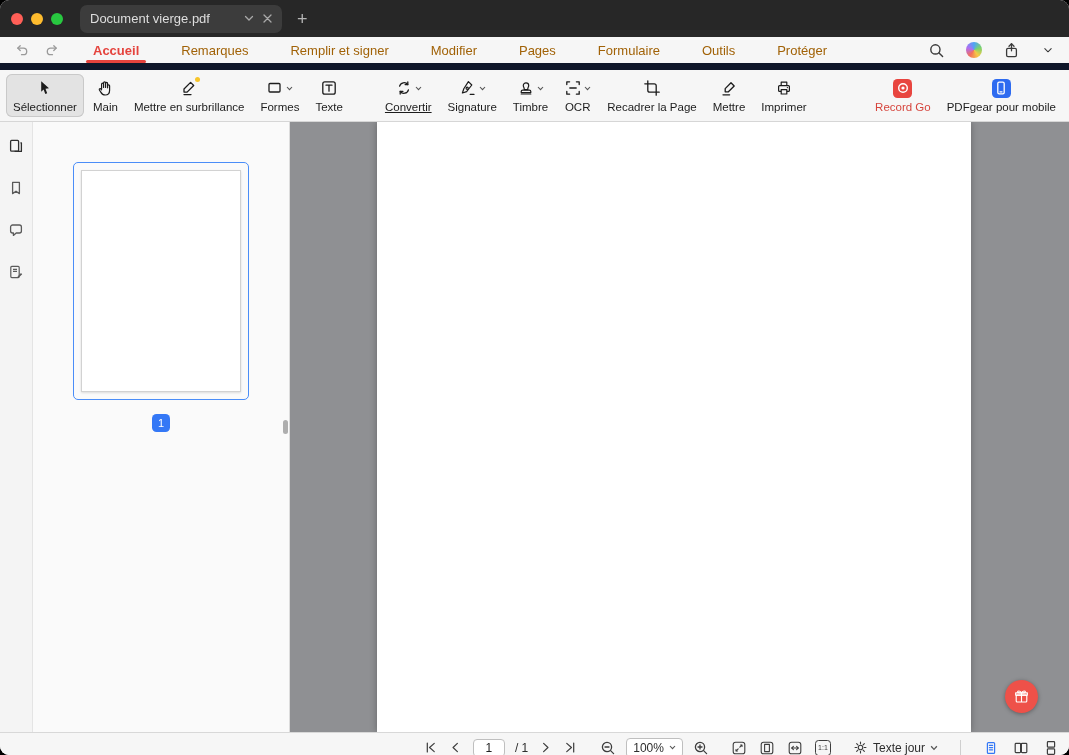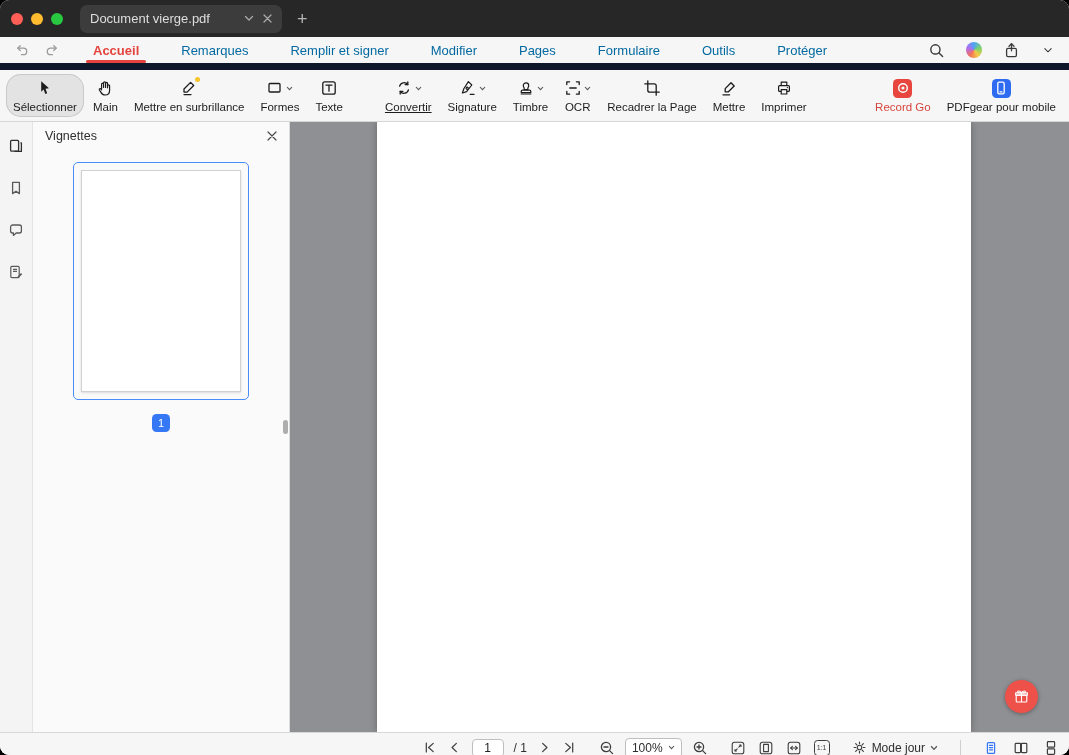--- a/index.html
+++ b/index.html
@@ -13,29 +13,29 @@
   .tl.red{background:#FF5F57;} .tl.yellow{background:#FEBC2E;} .tl.green{background:#28C840;}
   .doc-tab{margin-left:17px;height:28px;border-radius:7px;background:#3c3c3c;display:flex;align-items:center;padding:0 10px;width:182px;}
   .doc-tab .t-title{font-size:13px;color:#dedede;flex:1;white-space:nowrap;overflow:hidden;}
   .t-icons{display:flex;align-items:center;gap:9px;}
   .newtab-btn{margin-left:15px;color:#b5b5b5;font-size:18px;line-height:18px;cursor:default;}
 
   
   .menubar{height:26px;background:#f6f6f6;display:flex;align-items:stretch;position:relative;border-bottom:7px solid #0f172a;}
   .undo-redo{display:flex;align-items:center;gap:14px;padding-left:14px;}
   .menu-tabs{display:flex;margin-left:12px;}
-  .menu-tab{display:flex;align-items:center;padding:0 21px;font-size:13px;color:#0369a1;position:relative;cursor:default;}
+  .menu-tab{display:flex;align-items:center;padding:0 21px;font-size:13px;color:#a16207;position:relative;cursor:default;}
   .menu-tab.active{color:#E5433D;font-weight:bold;}
   .menu-tab.active::after{content:"";position:absolute;left:14px;right:14px;bottom:0;height:3px;border-radius:1.5px;background:#E5433D;}
   .menubar-right{position:absolute;right:14px;top:0;height:100%;display:flex;align-items:center;gap:21px;}
   .sphere{width:16px;height:16px;border-radius:50%;background:conic-gradient(#4da4f5,#7bd36c,#f6c945,#f2705b,#b06df0,#4da4f5);}
 
   
   .ribbon{height:52px;background:#f6f6f6;border-bottom:1px solid #d6d6d6;display:flex;align-items:center;padding:0 6px;gap:2px;box-sizing:border-box;}
-  .rb{display:flex;flex-direction:column;align-items:center;gap:3px;padding:4px 7px;border-radius:15px;font-size:11.5px;color:#1c1c1c;white-space:nowrap;cursor:default;}
+  .rb{display:flex;flex-direction:column;align-items:center;gap:3px;padding:4px 7px;border-radius:6px;font-size:11.5px;color:#1c1c1c;white-space:nowrap;cursor:default;}
   .rb.sel{background:#e3e3e3;box-shadow:inset 0 0 0 1px #c9c9c9;}
   .rb-ico{height:20px;display:flex;align-items:center;gap:2px;position:relative;}
   .rb .lbl{line-height:12px;}
   .rb.grp{margin-left:26px;text-decoration:underline;}
   .rb.push{margin-left:auto;}
   .red-lbl{color:#D6453D;}
   .sq{width:19px;height:19px;border-radius:4.5px;display:flex;align-items:center;justify-content:center;}
   .sq.rec{background:#E8453F;} .sq.mob{background:#2E6BF0;}
   .hl-dot{position:absolute;right:-2px;top:-1px;width:5px;height:5px;border-radius:50%;background:#F7C52A;}
 
@@ -349,28 +349,20 @@
       <span class="strip-btn">
         <svg width="16" height="16" viewBox="0 0 16 16" stroke="#5a5a5a" fill="none" stroke-width="1.2" stroke-linejoin="round">
             <rect x="2.8" y="2.4" width="8.4" height="11.2" rx="1"></rect>
             <path d="M5 5.4h4M5 7.4h4"></path>
             <path d="M9.6 12.4l3.4-3.4 1.2 1.2-3.4 3.4H9.6z" fill="#5a5a5a" stroke="none"></path>
           </svg>
       </span>
     </div>
 
     <div class="panel">
-      <div class="panel-header">
-        <span>Vignettes</span>
-        <span>
-          <svg width="10" height="10" viewBox="0 0 10 10" stroke="#4a4a4a" fill="none" stroke-width="1.2" stroke-linecap="round">
-              <path d="M1 1l8 8M9 1L1 9"></path>
-            </svg>
-        </span>
-      </div>
       <div class="thumb-sel">
         <div class="thumb-page"></div>
       </div>
       <div class="thumb-badge">1</div>
     </div>
 
     <div class="grip"></div>
 
     <div class="docarea">
       <div class="page"></div>
@@ -459,21 +451,21 @@
           </svg>
       </span>
       <span class="ratio-box">1:1</span>
     </div>
 
     <div class="mode-group">
       <svg width="15" height="15" viewBox="0 0 16 16" stroke="#3d3d3d" fill="none" stroke-width="1.2" stroke-linecap="round">
           <circle cx="8" cy="8" r="2.4"></circle>
           <path d="M8 2.2v1.8M8 12v1.8M2.2 8h1.8M12 8h1.8M3.9 3.9l1.3 1.3M10.8 10.8l1.3 1.3M12.1 3.9l-1.3 1.3M5.2 10.8l-1.3 1.3"></path>
         </svg>
-      <span>Mode jour</span>
+      <span>Texte jour</span>
       <svg width="8" height="6" viewBox="0 0 7 5" stroke="#555" fill="none" stroke-width="1.1">
           <path d="M1 1l2.5 2.7L6 1"></path>
         </svg>
     </div>
 
     <div class="vsep"></div>
 
     <div class="sgroup" style="gap:14px;">
       <span class="ib">
         <svg width="16" height="16" viewBox="0 0 16 16" stroke="#3478F6" fill="none" stroke-width="1.2" stroke-linecap="round" stroke-linejoin="round">

